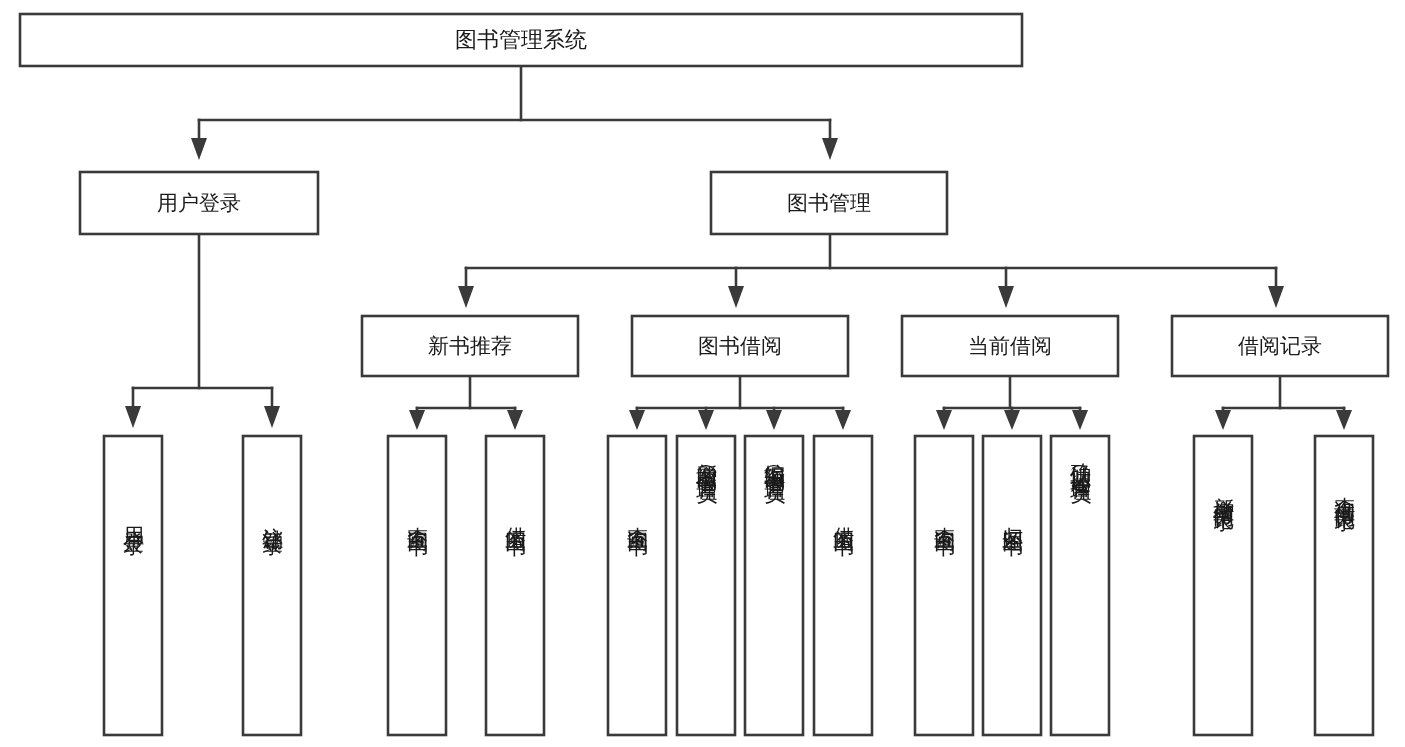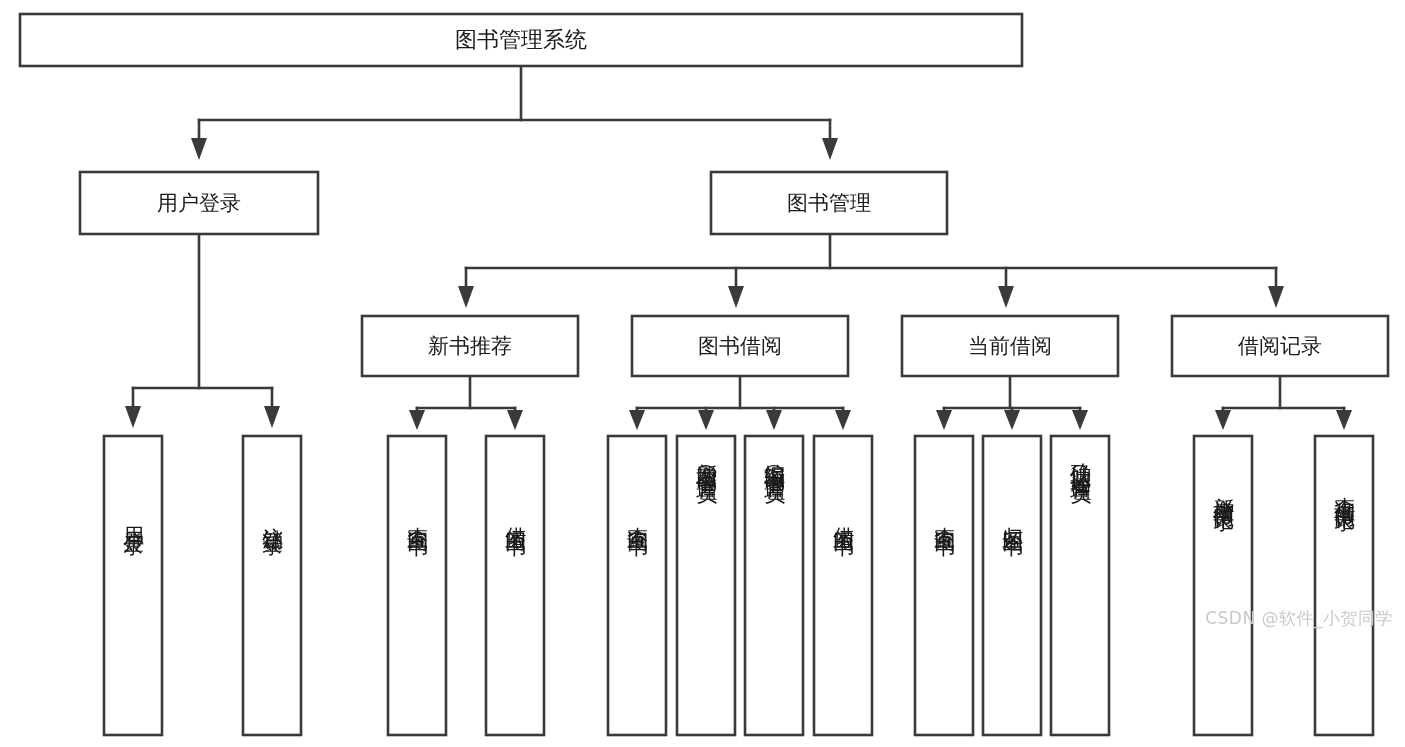--- a/index.html
+++ b/index.html
@@ -248,14 +248,13 @@
   <div class="leaf-label-wrap" style="left:1051px; top:436px; width:58px; height:299px; padding-top:10px;">
     <span class="leaf-label">确认归还（管理员）</span>
   </div>
   <div class="leaf-label-wrap" style="left:1194px; top:436px; width:58px; height:299px; padding-top:44px;">
     <span class="leaf-label">新增借阅记录</span>
   </div>
   <div class="leaf-label-wrap" style="left:1315px; top:436px; width:58px; height:299px; padding-top:44px;">
     <span class="leaf-label">查询借阅记录</span>
   </div>
 
-  <div class="watermark">CSDN @软件_小贺同学</div>
 </div>
 
 </body></html>

